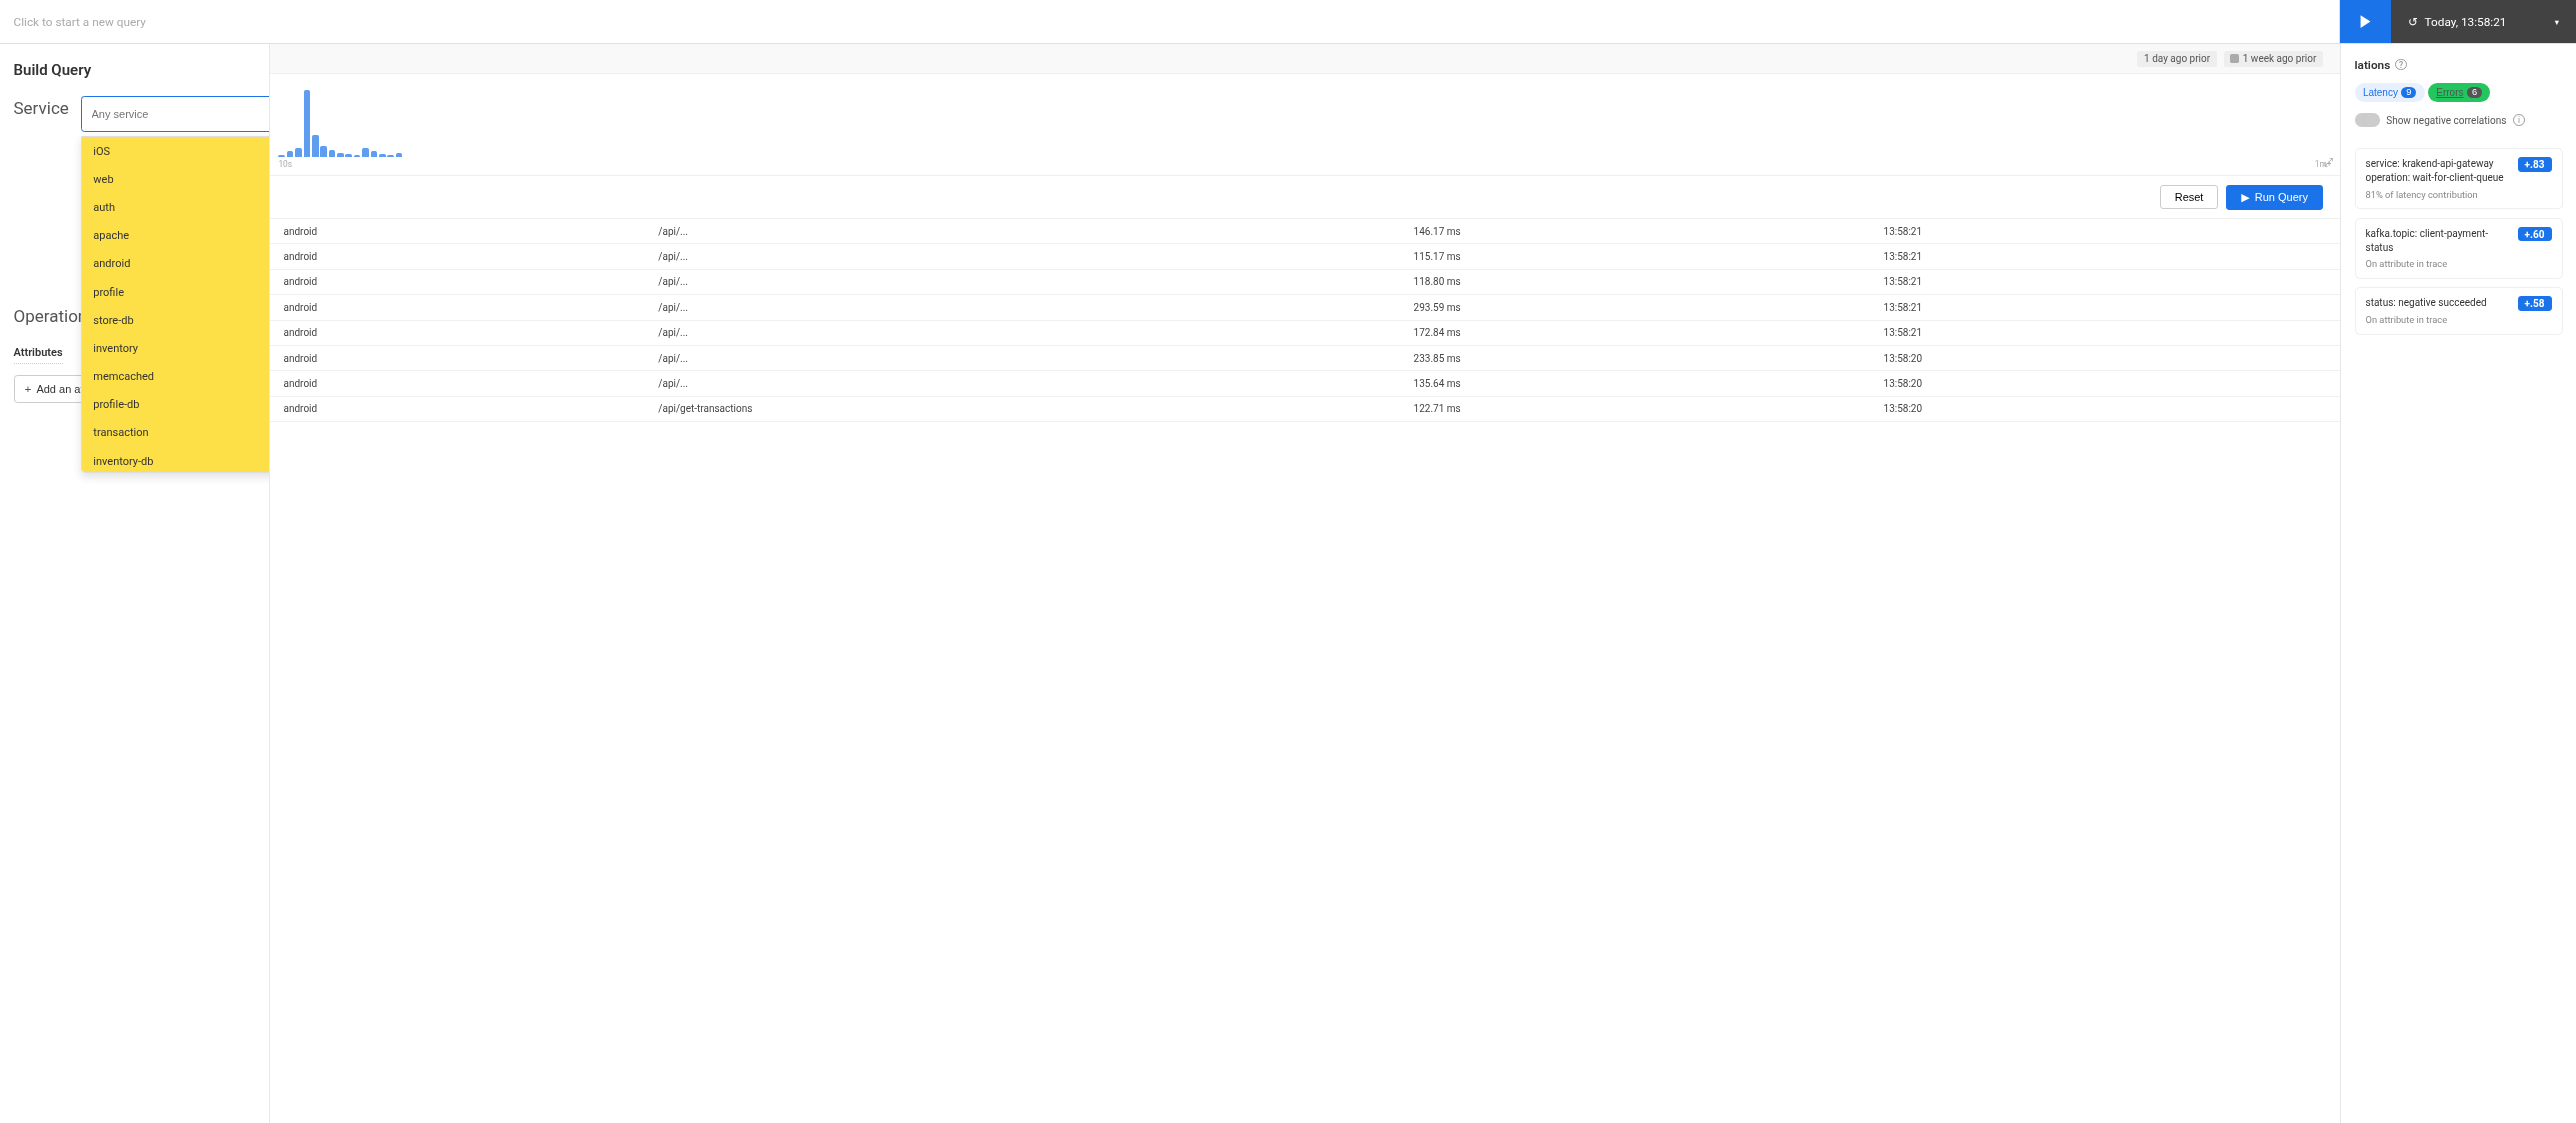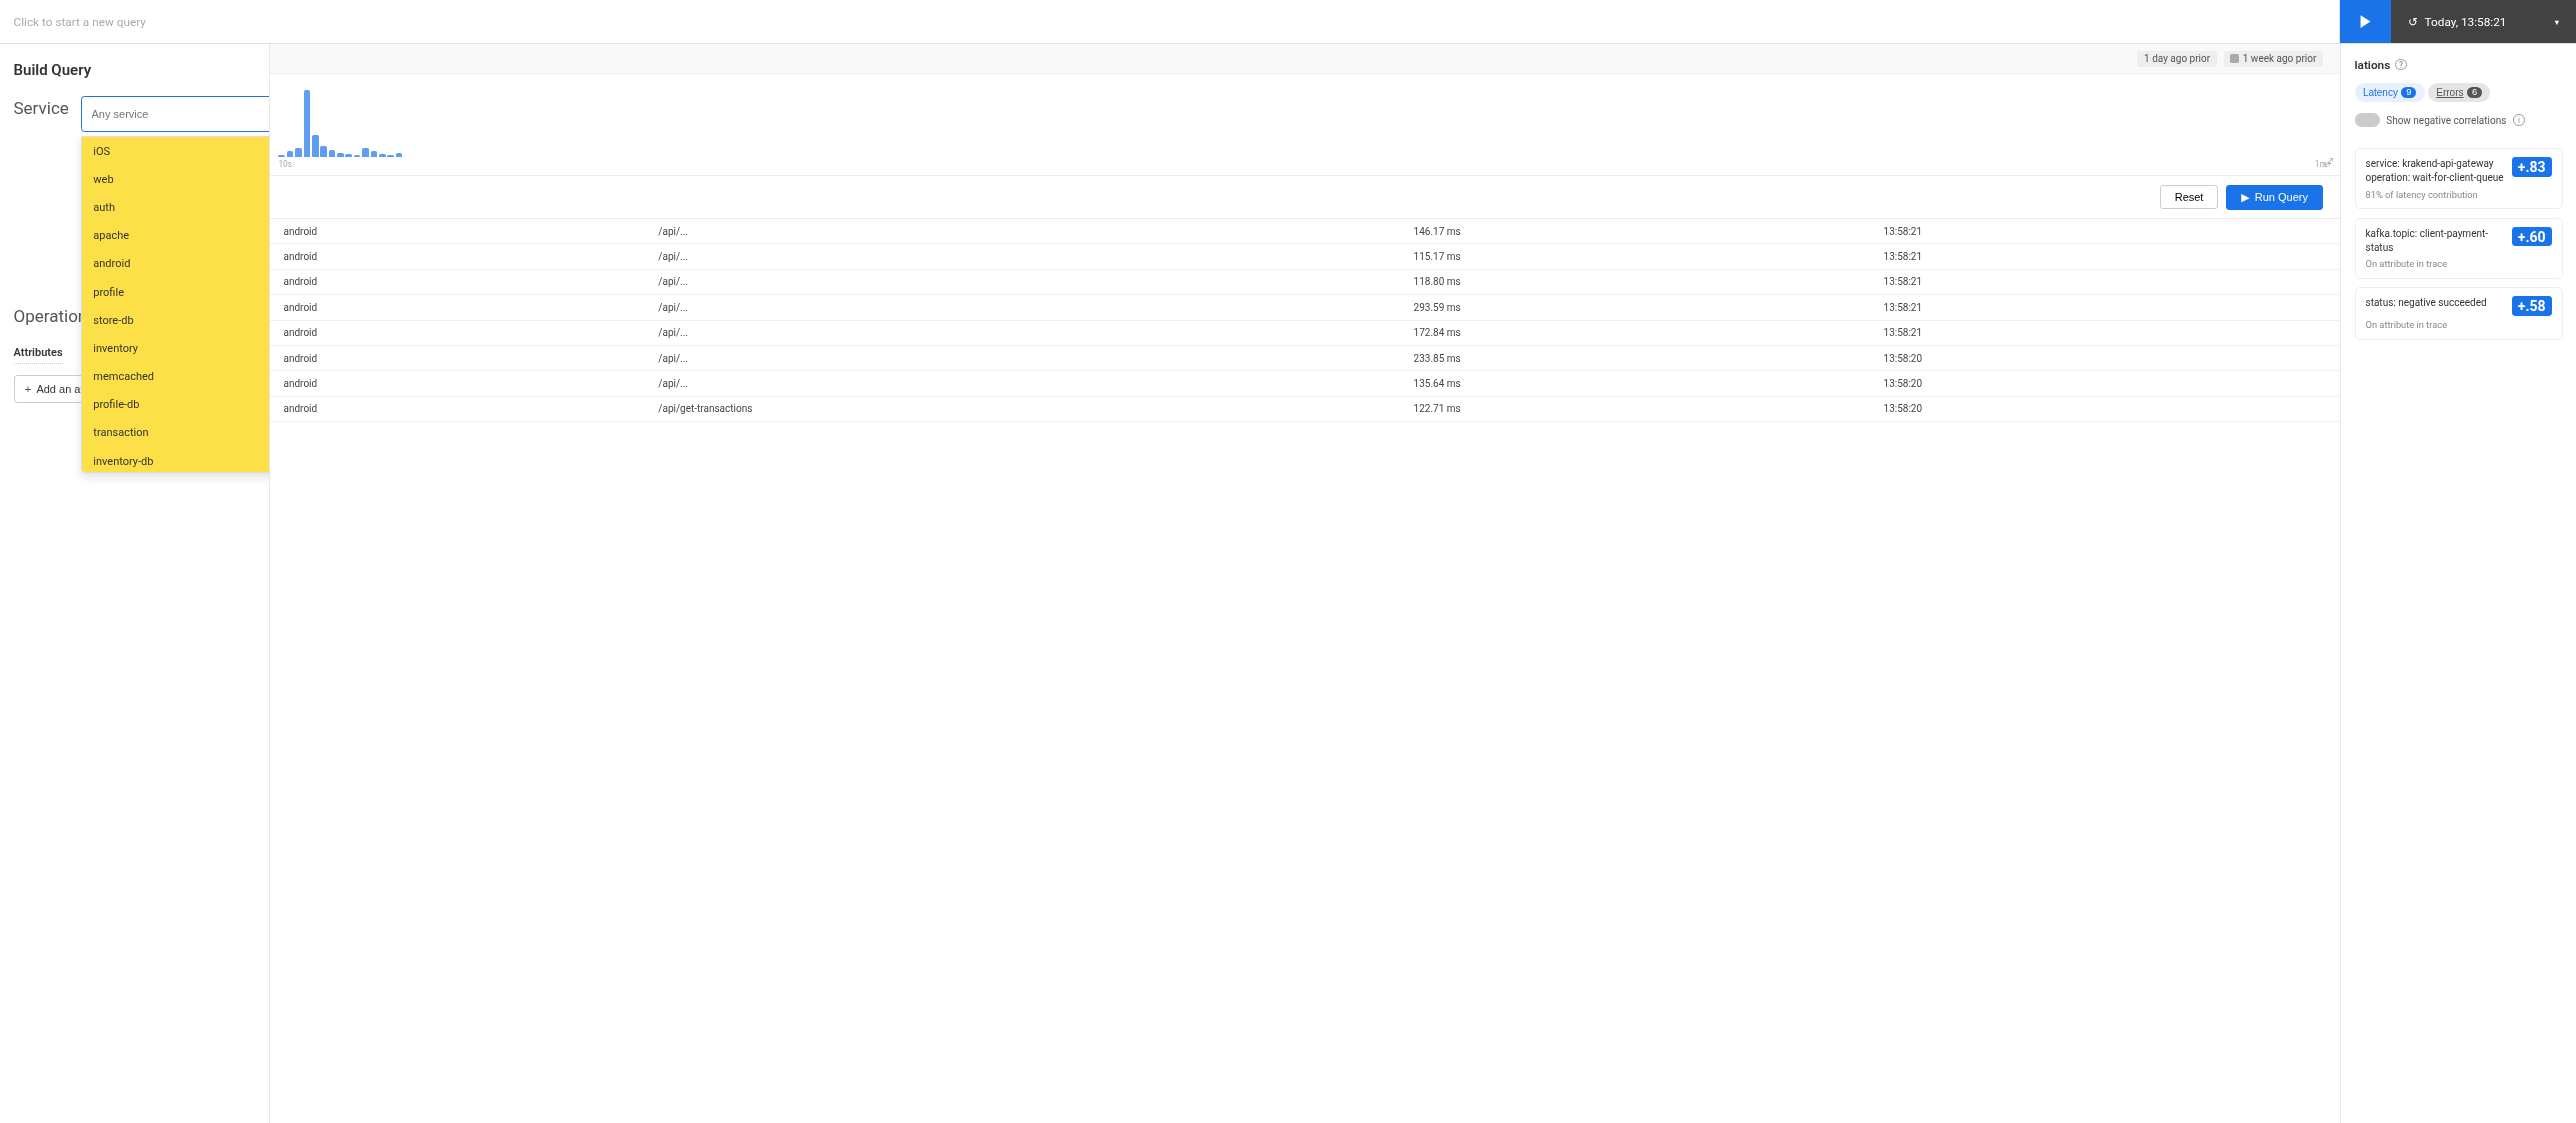--- a/index.html
+++ b/index.html
@@ -347,21 +347,21 @@
       justify-content: space-between;
       margin-bottom: 3.4px;
     }
     .corr-text {
       font-size: 10px;
       color: #333;
       line-height: 1.4;
       flex: 1;
     }
     .corr-badge {
-      font-size: 14px;
+      font-size: 10px;
       font-weight: 700;
       color: #fff;
       background: #1a73e8;
       border-radius: 3.4px;
       padding: 1.7px 5.9px;
       min-width: 34px;
       text-align: center;
       margin-left: 6.7px;
       flex-shrink: 0;
     }
@@ -577,21 +577,21 @@
     <div class="correlations-title">
       <span>lations</span>
       <div class="info-icon">?</div>
     </div>
 
     <div class="tab-bar">
       <button class="tab-pill">
         <span>Latency</span>
         <span class="count">9</span>
       </button>
-      <button class="tab-pill" style="background:#e5e5e5; color:#555;text-decoration:underline;">
+      <button class="tab-pill" style="background:#22c55e; color:#555;text-decoration:underline;">
         <span>Errors</span>
         <span class="count" style="background:#555;">6</span>
       </button>
     </div>
 
     <div class="neg-correlations-row">
       <div class="toggle"></div>
       <span>Show negative correlations</span>
       <div class="info-icon">i</div>
     </div>

